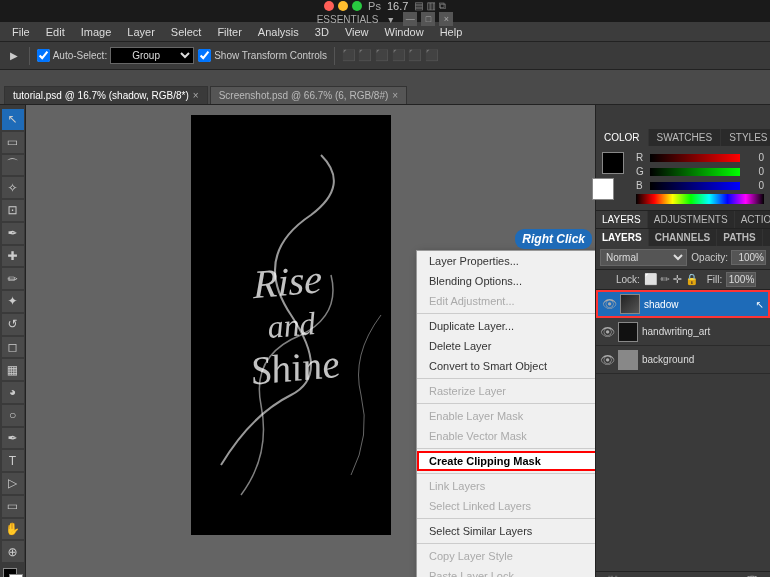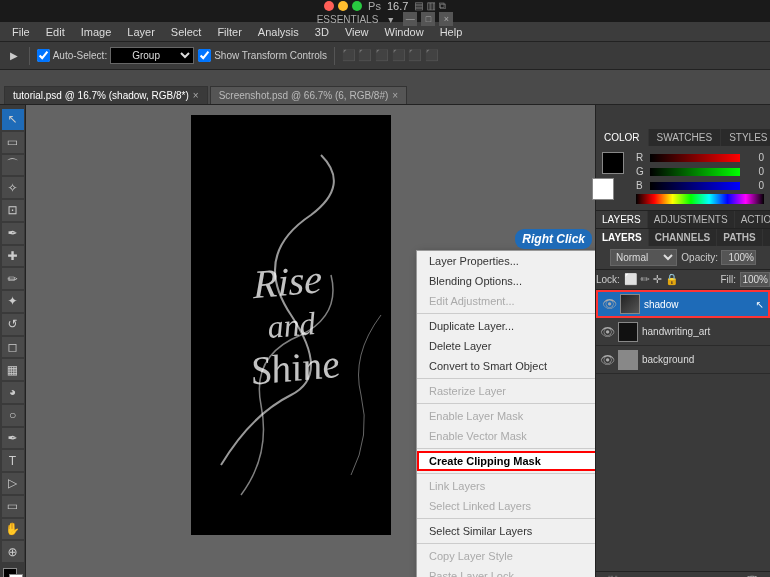--- a/index.html
+++ b/index.html
@@ -272,21 +272,21 @@
       color: #bbb;
       cursor: pointer;
       border-right: 1px solid #333;
       font-weight: bold;
     }
     .layers-tab.active { background: #3a3a3a; color: #fff; }
 
     .layers-controls {
       display: flex;
       align-items: center;
-      padding: 3px 14px;
+      padding: 3px 4px;
       gap: 4px;
       border-bottom: 1px solid #222;
     }
     .blend-select {
       flex: 1;
       background: #555;
       border: 1px solid #666;
       color: #ddd;
       font-size: 10px;
       padding: 1px;
@@ -304,21 +304,21 @@
       border: 1px solid #666;
       color: #ddd;
       font-size: 10px;
       text-align: right;
       padding: 1px;
     }
 
     .layers-lock-row {
       display: flex;
       align-items: center;
-      padding: 2px 0;
+      padding: 2px 20px;
       gap: 4px;
       border-bottom: 1px solid #222;
     }
     .lock-label { color: #ccc; font-size: 10px; }
     .lock-icons { display: flex; gap: 3px; color: #bbb; font-size: 11px; }
 
     .layer-list { flex: 1; overflow-y: auto; }
     .layer-item {
       display: flex;
       align-items: center;

